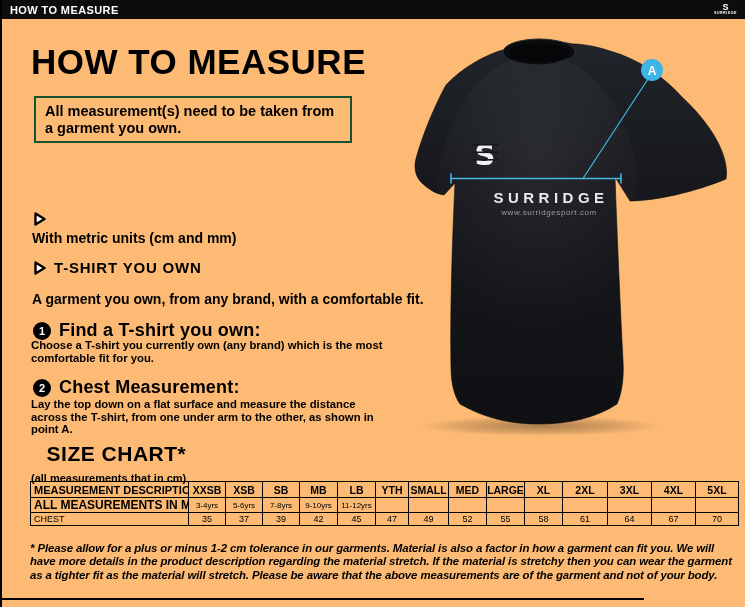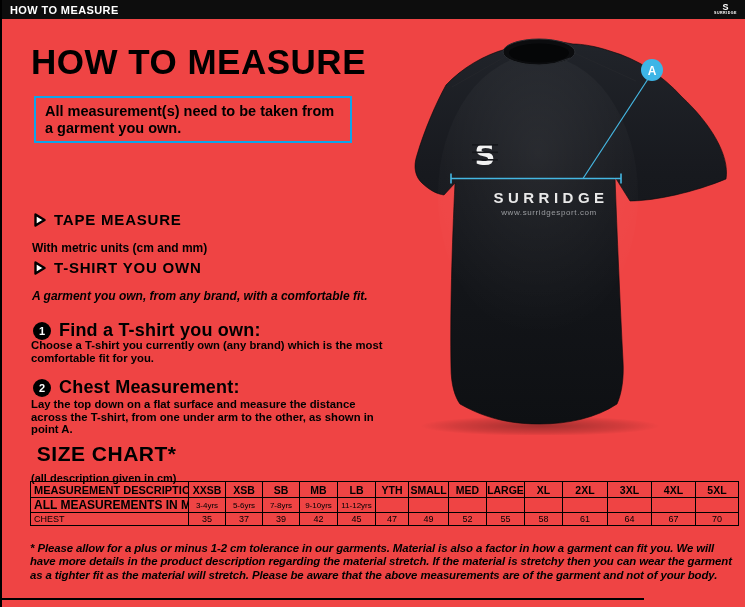--- a/index.html
+++ b/index.html
@@ -1,40 +1,40 @@
 <!DOCTYPE html>
 <html><head>
 <meta charset="utf-8">
 <style>
   * { margin:0; padding:0; box-sizing:border-box; }
   html,body { background:#ffffff; }
   body { font-family:"Liberation Sans", sans-serif; color:#000; }
-  #page { position:relative; width:745px; height:607px; background:#ef4444; overflow:hidden; }
+  #page { position:relative; width:745px; height:607px; background:#fdba74; overflow:hidden; }
 
   
   .edge-left { position:absolute; left:0; top:0; width:2px; height:607px; background:#000; }
   .edge-bottom { position:absolute; left:0; top:598px; width:644px; height:2px; background:#000; }
 
   
   .topbar { position:absolute; left:0; top:0; width:745px; height:19px; background:#0d0d0d;
             display:flex; align-items:center; justify-content:space-between; padding:0 8px 0 10px; }
   .topbar-title { color:#fff; font-size:11px; font-weight:700; letter-spacing:.4px; }
   .topbar-logo { display:flex; flex-direction:column; align-items:center; line-height:1; color:#fff; }
   .topbar-logo .s { font-size:9px; font-weight:800; letter-spacing:0; }
   .topbar-logo .w { font-size:3.6px; font-weight:700; letter-spacing:.5px; margin-top:.5px; }
 
   
   .h1 { position:absolute; left:31px; top:44px; font-size:35px; font-weight:800; letter-spacing:.5px; line-height:1; }
-  .notice-box { position:absolute; left:34px; top:96px; width:318px; height:47px; border:2px solid #0ea5e9;
+  .notice-box { position:absolute; left:34px; top:96px; width:318px; height:47px; border:2px solid #14532d;
                 padding:5px 9px; font-size:14.5px; font-weight:700; line-height:17px; }
   .h2 { position:absolute; left:33px; top:173px; font-size:21px; font-weight:800; letter-spacing:.5px; }
 
   .need-item-title { position:absolute; display:flex; align-items:center; gap:7px; }
   .need-item-title .t { font-size:15px; font-weight:800; letter-spacing:.8px; }
-  .need-desc { position:absolute; left:32px; font-size:12px; font-weight:700;margin-top:11px; }
+  .need-desc { position:absolute; left:32px; font-size:14px; font-weight:700; }
 
   .step-head { position:absolute; display:flex; align-items:center; gap:8px; }
   .step-num { width:18px; height:18px; border-radius:50%; background:#000; color:#fff;
               display:flex; align-items:center; justify-content:center; font-size:11px; font-weight:800; }
   .step-title { font-size:18px; font-weight:700; letter-spacing:.2px; }
   .step-desc { position:absolute; left:31px; width:360px; font-size:11.3px; font-weight:700; line-height:12.6px; }
 
   .size-chart-head { position:absolute; left:31px; top:442px; display:flex; align-items:flex-end; gap:6px;flex-direction:column; }
   .size-chart-head .big { font-size:21px; font-weight:800; letter-spacing:.5px; }
   .size-chart-head .small { font-size:11px; font-weight:700; margin-bottom:2px; }
@@ -76,47 +76,46 @@
 
   <div class="notice-box">
     <span>All measurement(s) need to be taken from a garment you own.</span>
   </div>
 
 
   <div class="need-item-title" style="left:33px; top:211px;">
     <svg width="14" height="16" viewBox="0 0 14 16">
       <polygon points="2.5,2.5 11.5,8 2.5,13.5" fill="#fff" stroke="#000" stroke-width="2.4" stroke-linejoin="round"></polygon>
     </svg>
-    <span class="t">TAPE MEASURE</span>
   </div>
   <div class="need-desc" style="top:230px;">With metric units (cm and mm)</div>
 
   <div class="need-item-title" style="left:33px; top:259px;">
     <svg width="14" height="16" viewBox="0 0 14 16">
       <polygon points="2.5,2.5 11.5,8 2.5,13.5" fill="#fff" stroke="#000" stroke-width="2.4" stroke-linejoin="round"></polygon>
     </svg>
     <span class="t">T-SHIRT YOU OWN</span>
   </div>
-  <div class="need-desc" style="top:278px;font-style:italic;">A garment you own, from any brand, with a comfortable fit.</div>
+  <div class="need-desc" style="top:291px;">A garment you own, from any brand, with a comfortable fit.</div>
 
   <div class="step-head" style="left:33px; top:320px;">
     <span class="step-num">1</span>
     <span class="step-title">Find a T-shirt you own:</span>
   </div>
   <div class="step-desc" style="top:339px;">Choose a T-shirt you currently own (any brand) which is the most comfortable fit for you.</div>
 
   <div class="step-head" style="left:33px; top:377px;">
     <span class="step-num">2</span>
     <span class="step-title">Chest Measurement:</span>
   </div>
   <div class="step-desc" style="top:398px;">Lay the top down on a flat surface and measure the distance across the T-shirt, from one under arm to the other, as shown in point A.</div>
 
   <div class="size-chart-head">
     <span class="big">SIZE CHART*</span>
-    <span class="small">(all description given in cm)</span>
+    <span class="small">(all measurements that in cm)</span>
   </div>
 
   <div class="size-table-wrap">
     <table id="size-table">
         <colgroup>
           <col style="width: 158px;">
           <col style="width: 37px;">
           <col style="width: 37px;">
           <col style="width: 37px;">
           <col style="width: 38px;">

